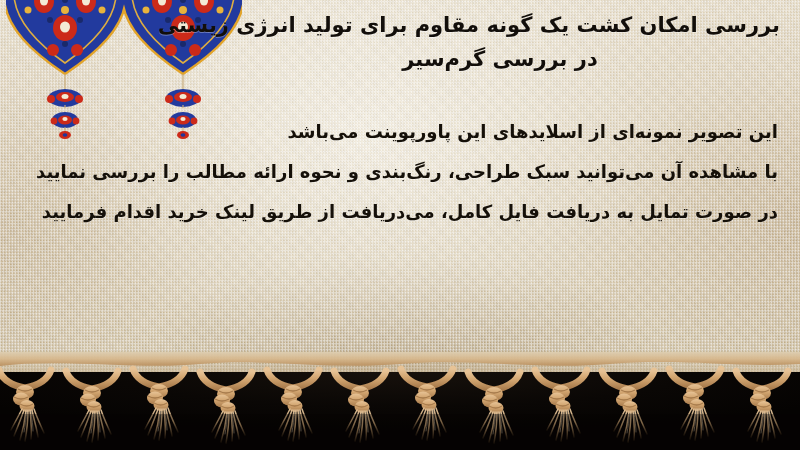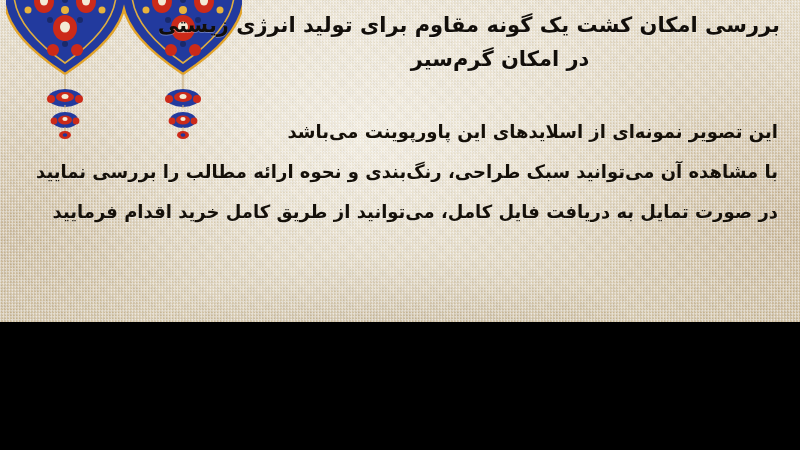--- a/index.html
+++ b/index.html
@@ -4,21 +4,21 @@
 <title>Persian Carpet Slide</title>
 <style>
   html, body {
     margin: 0;
     padding: 0;
     background: #000;
   }
   #stage {
     position: relative;
     width: 800px;
-    height: 322px;
+    height: 450px;
     overflow: hidden;
     background: #0f766e;
     font-family: "DejaVu Sans", "Liberation Sans", sans-serif;
     -webkit-font-smoothing: antialiased;
   }
 
   
   .canvas-sheet {
     position: absolute;
     left: 0;
@@ -270,27 +270,27 @@
     <ellipse cx="59" cy="11" rx="2.6" ry="2" fill="#f3ead4"></ellipse>
     <ellipse cx="48" cy="13" rx="3.4" ry="3.4" fill="#cc2a19"></ellipse>
     <ellipse cx="70" cy="13" rx="3.4" ry="3.4" fill="#cc2a19"></ellipse>
     <line x1="59" y1="19" x2="59" y2="24" stroke="#c9ae7e" stroke-width="1.1"></line>
     <ellipse cx="59" cy="27" rx="6" ry="4" fill="#cc2a19"></ellipse>
     <ellipse cx="59" cy="27" rx="2.4" ry="1.8" fill="#22379a"></ellipse>
   </svg>
 
   <div class="title-block">
     <span class="title-line">بررسی امکان کشت یک گونه مقاوم برای تولید انرژی زیستی</span>
-    <span class="title-line">در امکان گرم‌سیر</span>
+    <span class="title-line">در بررسی گرم‌سیر</span>
   </div>
 
   <div class="body-block">
     <span class="body-line">این تصویر نمونه‌ای از اسلایدهای این پاورپوینت می‌باشد</span>
     <span class="body-line">با مشاهده آن می‌توانید سبک طراحی، رنگ‌بندی و نحوه ارائه مطالب را بررسی نمایید</span>
-    <span class="body-line">در صورت تمایل به دریافت فایل کامل، می‌توانید از طریق کامل خرید اقدام فرمایید</span>
+    <span class="body-line">در صورت تمایل به دریافت فایل کامل، می‌دریافت از طریق لینک خرید اقدام فرمایید</span>
   </div>
 
   <div class="black-field"></div>
 
   <svg style="position:absolute; left:0; top:352px;" width="800" height="98" viewBox="0 0 800 98">
     <defs>
       <linearGradient id="cord" x1="0" y1="0" x2="0" y2="1">
         <stop offset="0%" stop-color="#e7c396"></stop>
         <stop offset="45%" stop-color="#d2a570"></stop>
         <stop offset="100%" stop-color="#a87b4c"></stop>

